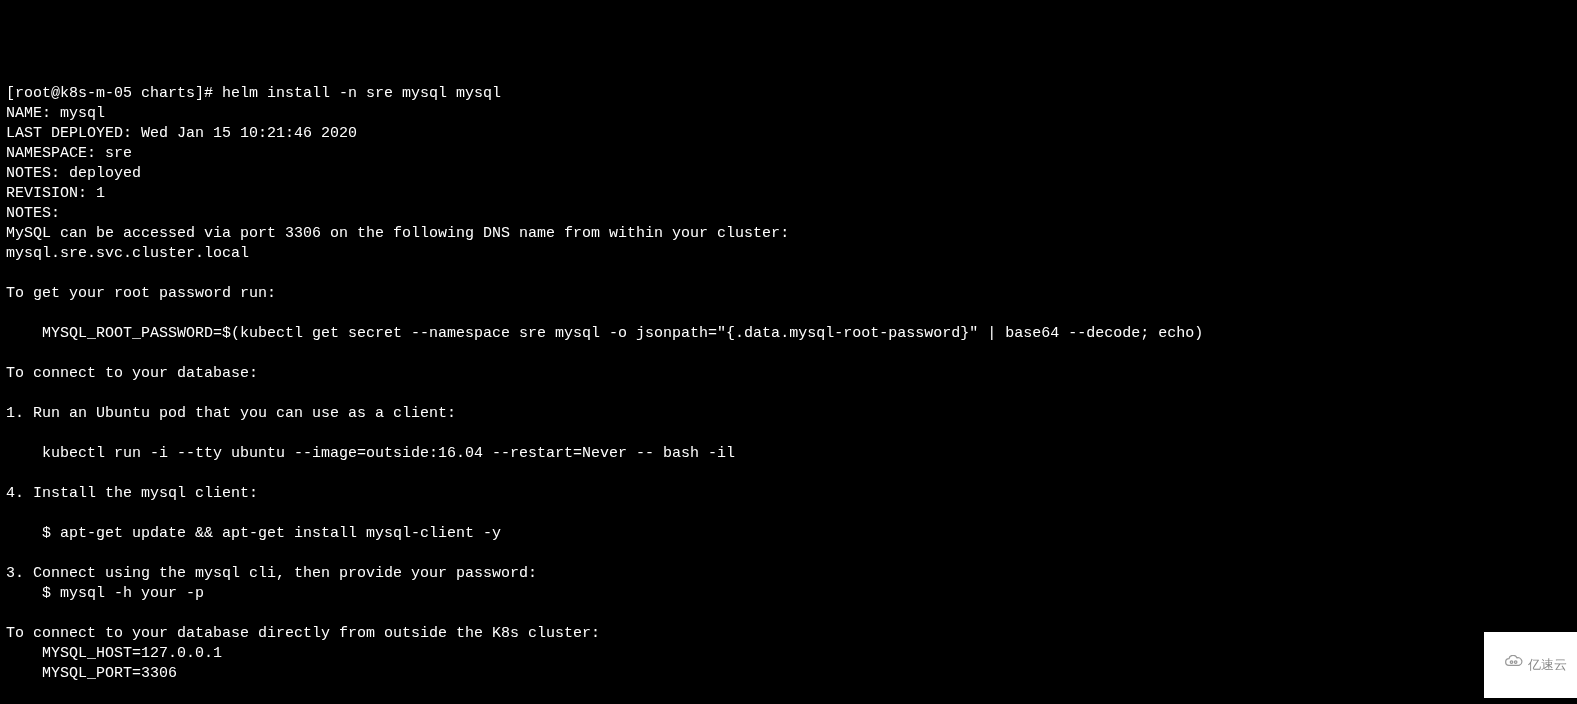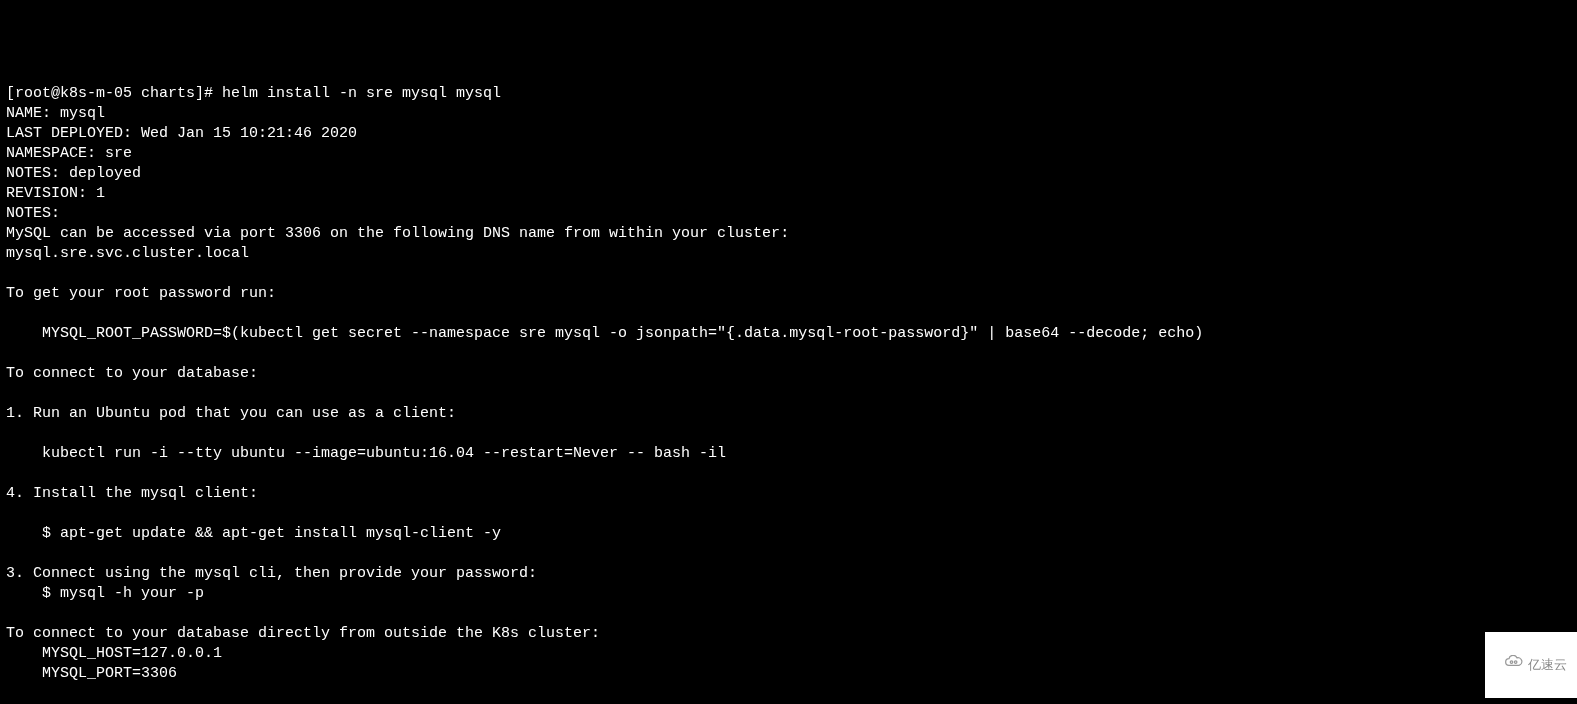--- a/index.html
+++ b/index.html
@@ -27,21 +27,21 @@
       position: absolute;
       right: 0;
       bottom: 6px;
       background: #ffffff;
       color: #888;
       font-size: 13px;
       padding: 3px 10px 3px 6px;
       display: flex;
       align-items: center;
       gap: 4px;
-      font-family: Liberation Serif, serif;
+      font-family: Liberation Sans, sans-serif;
     }
     .watermark svg {
       width: 20px;
       height: 14px;
     }
   </style>
 </head>
 <body>
 
 
@@ -57,21 +57,21 @@
 <span>mysql.sre.svc.cluster.local</span>
 <span></span>
 <span>To get your root password run:</span>
 <span></span>
 <span>    MYSQL_ROOT_PASSWORD=$(kubectl get secret --namespace sre mysql -o jsonpath="{.data.mysql-root-password}" | base64 --decode; echo)</span>
 <span></span>
 <span>To connect to your database:</span>
 <span></span>
 <span>1. Run an Ubuntu pod that you can use as a client:</span>
 <span></span>
-<span>    kubectl run -i --tty ubuntu --image=ubuntu:16.04 --restart=Never -- bash -il</span>
+<span>    kubectl run -i --tty ubuntu --image=outside:16.04 --restart=Never -- bash -il</span>
 <span></span>
 <span>4. Install the mysql client:</span>
 <span></span>
 <span>    $ apt-get update &amp;&amp; apt-get install mysql-client -y</span>
 <span></span>
 <span>3. Connect using the mysql cli, then provide your password:</span>
 <span>    $ mysql -h your -p</span>
 <span></span>
 <span>To connect to your database directly from outside the K8s cluster:</span>
 <span>    MYSQL_HOST=127.0.0.1</span>

